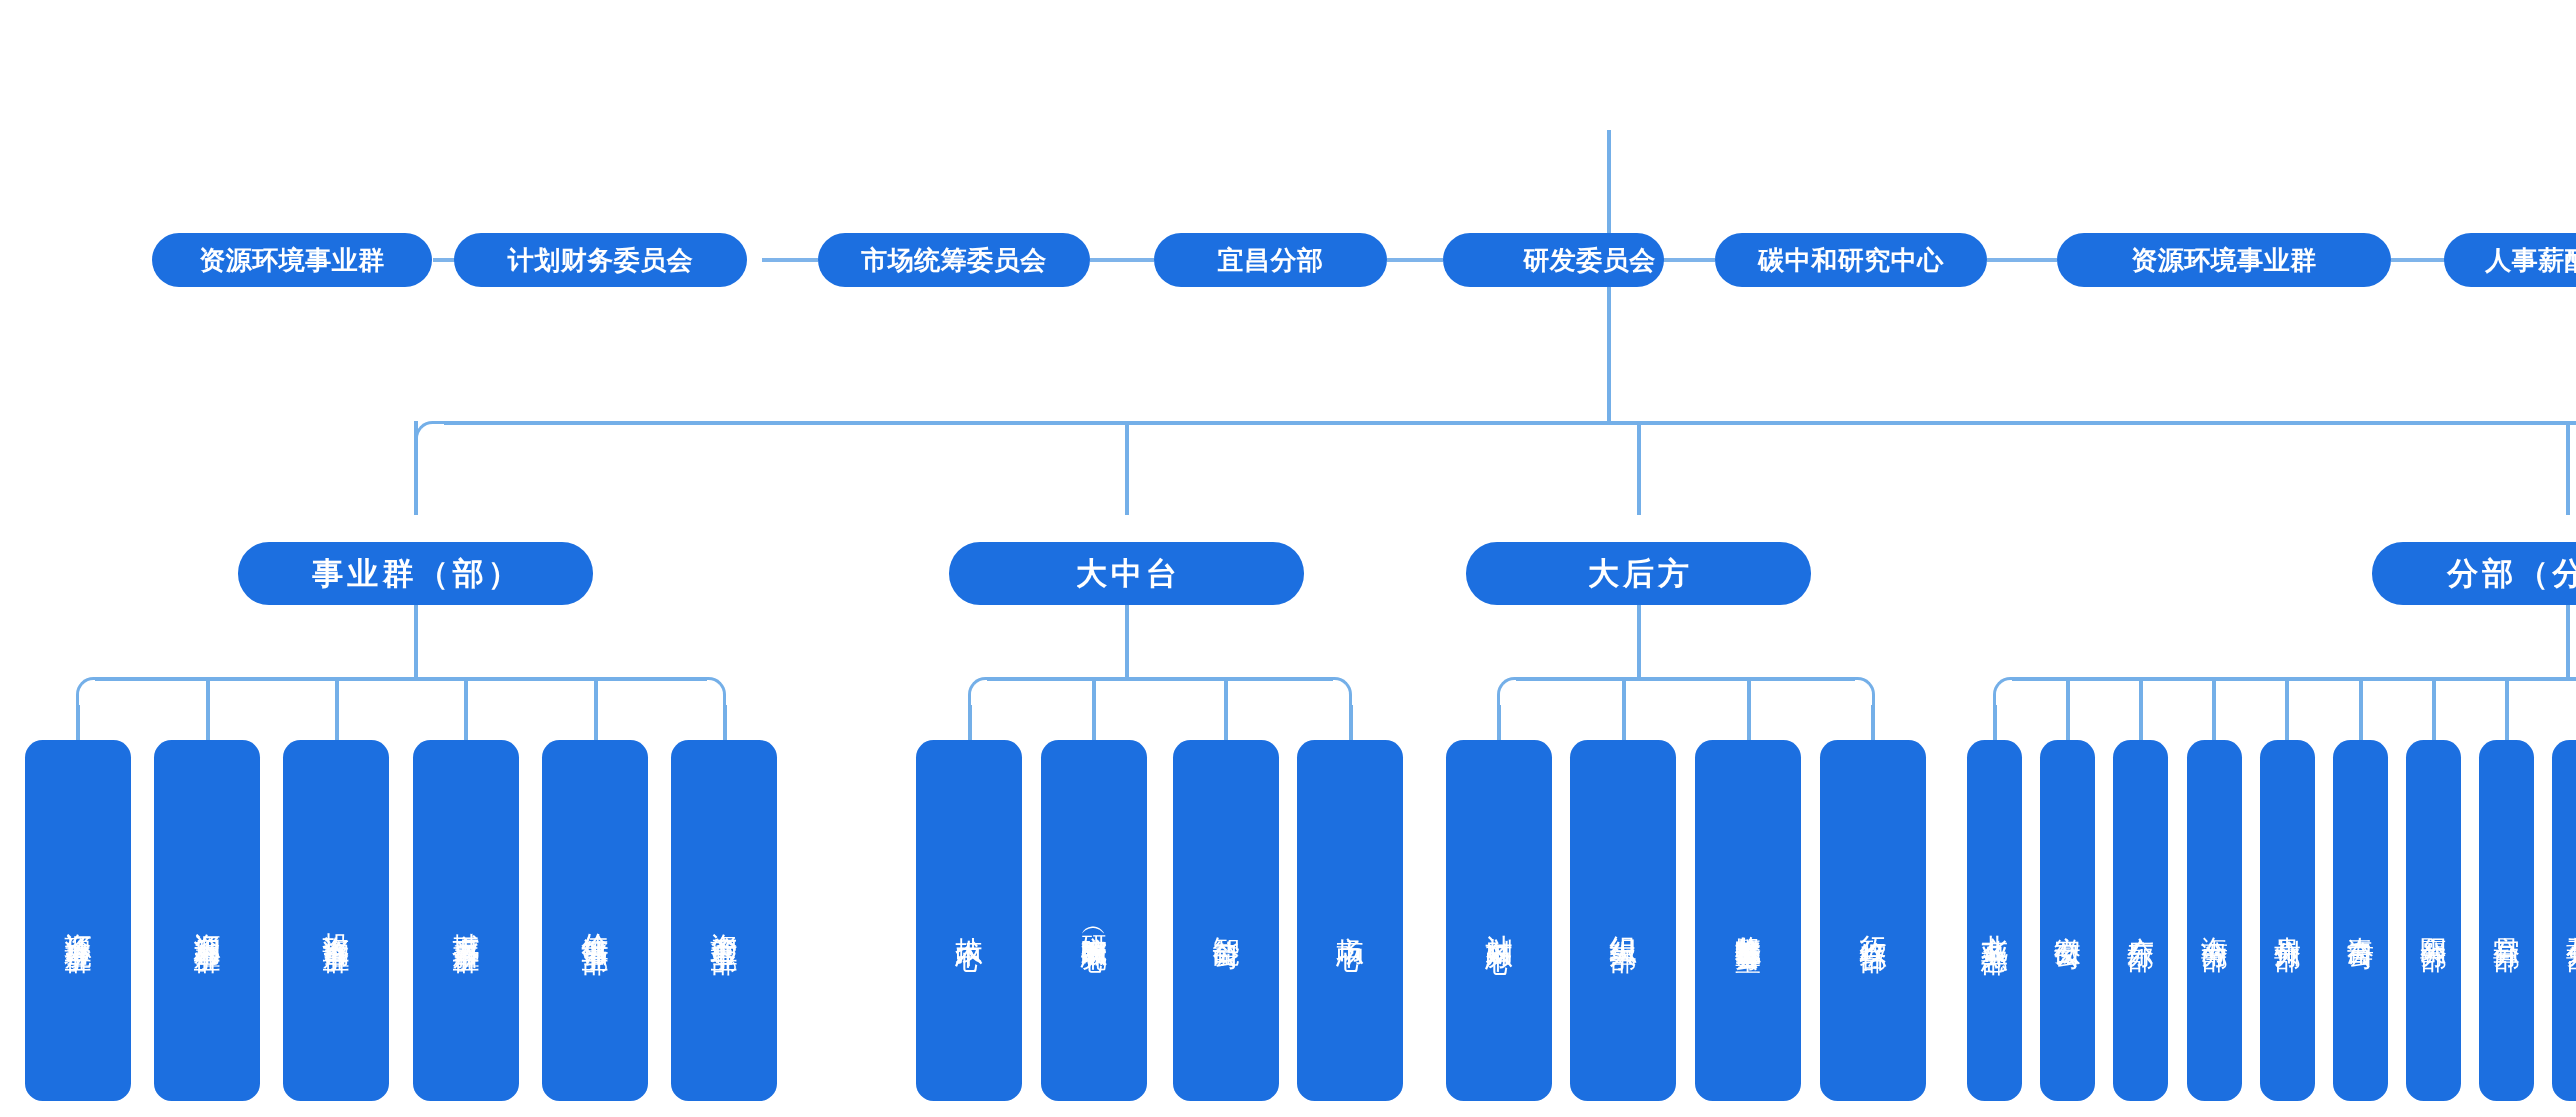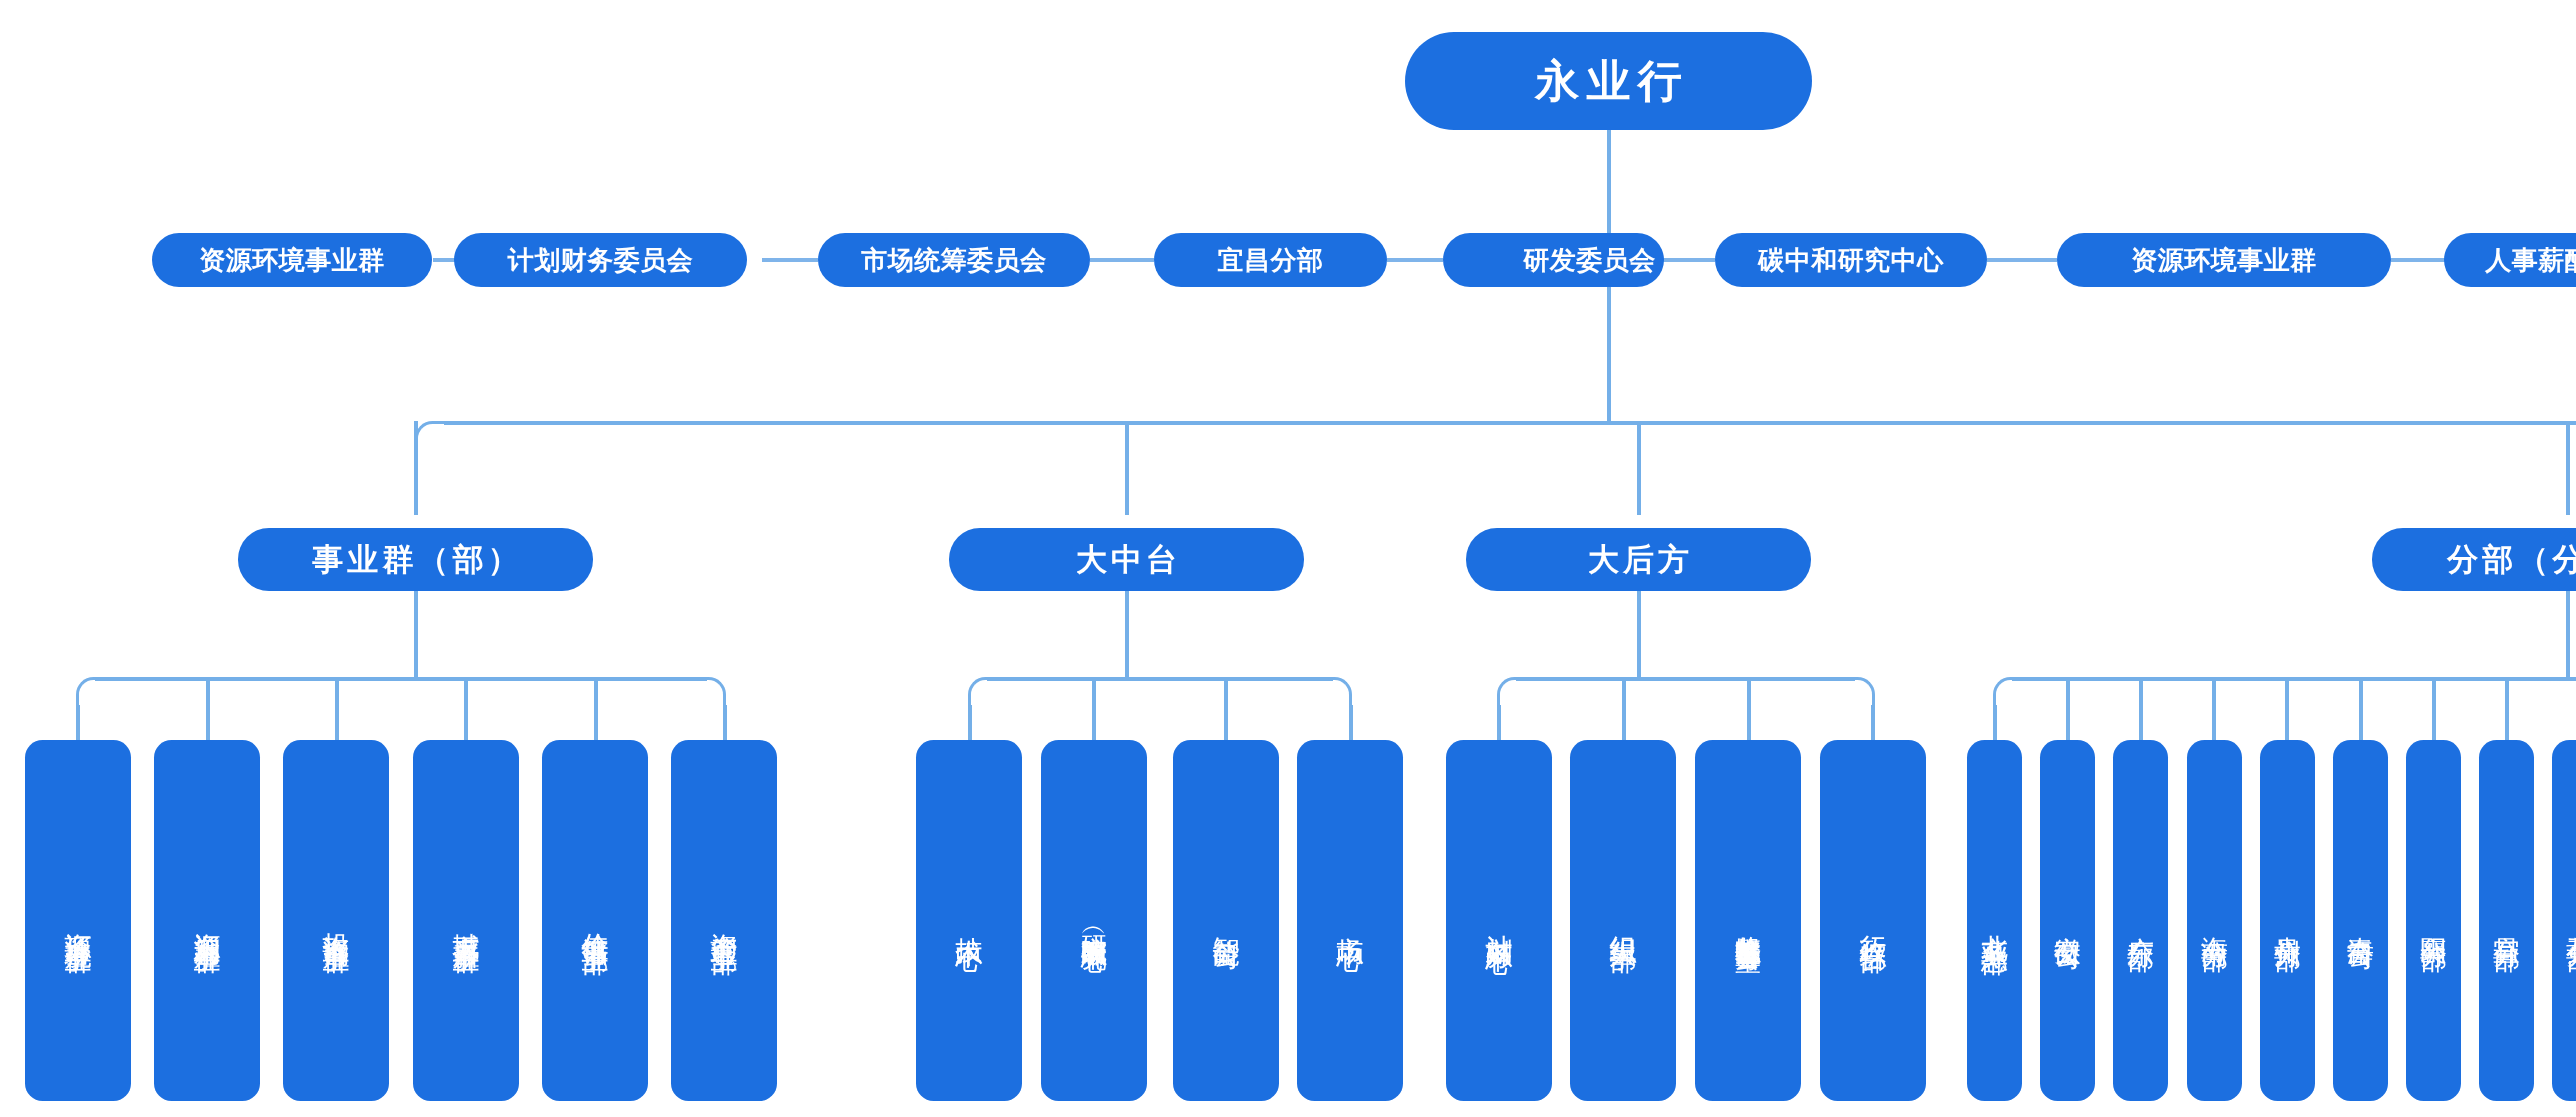--- a/index.html
+++ b/index.html
@@ -47,21 +47,21 @@
     height:54px;
     border-radius:27px;
     font-size:26px;
     font-weight:700;
     letter-spacing:0.5px;
     padding:0 8.2px;
   }
 
   
   .group-head{
-    top:528px;
+    top:542px;
     height:63px;
     border-radius:31px;
     font-size:31px;
     font-weight:700;
     letter-spacing:4.1px;
     text-indent:4.1px;
   }
 
   
   .leaf{
@@ -164,23 +164,20 @@
       <div class="ln v" style="left: 1993px; top: 705px; height: 35px;"></div>
       <div class="ln v" style="left: 2066px; top: 677px; height: 63px;"></div>
       <div class="ln v" style="left: 2139px; top: 677px; height: 63px;"></div>
       <div class="ln v" style="left: 2212px; top: 677px; height: 63px;"></div>
       <div class="ln v" style="left: 2285px; top: 677px; height: 63px;"></div>
       <div class="ln v" style="left: 2359px; top: 677px; height: 63px;"></div>
       <div class="ln v" style="left: 2432px; top: 677px; height: 63px;"></div>
       <div class="ln v" style="left: 2505px; top: 677px; height: 63px;"></div>
     </div>
 
-  <div class="pill root">
-    <span>永业行</span>
-  </div>
 
   <div id="committee-row">
       <div class="pill committee" style="left: 152px; width: 280px;">
         <span>资源环境事业群</span>
       </div>
       <div class="pill committee" style="left: 454px; width: 293px;">
         <span>计划财务委员会</span>
       </div>
       <div class="pill committee" style="left: 818px; width: 272px; text-align: center;">
         <span>市场统筹委员会</span>

